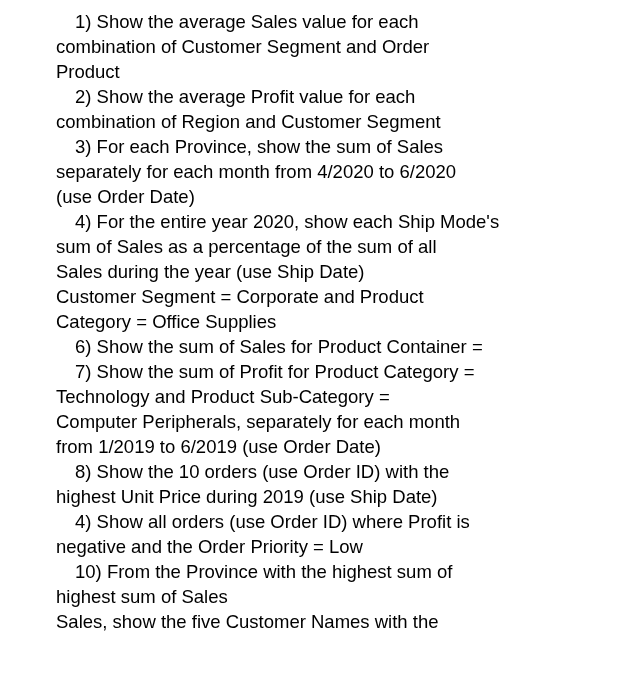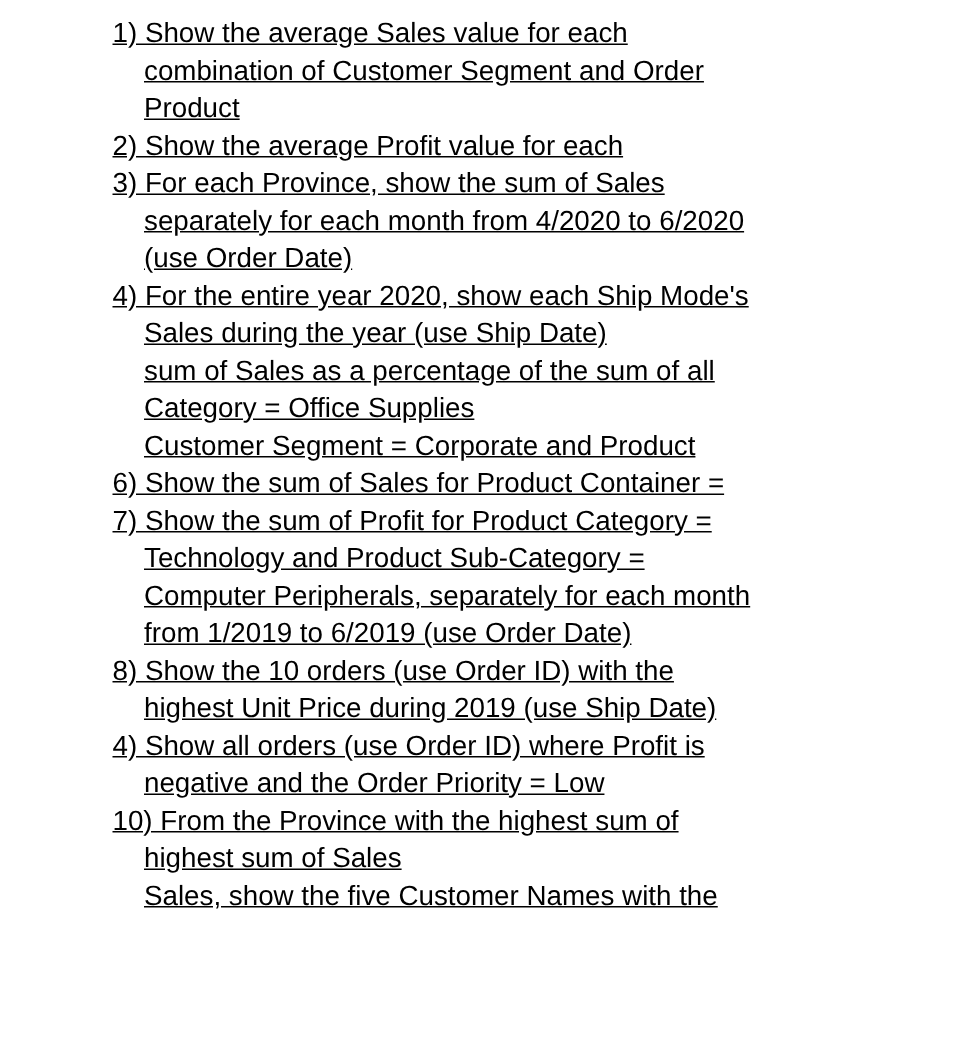--- a/index.html
+++ b/index.html
@@ -13,60 +13,60 @@
     color: #000000;
     font-family: "Liberation Sans", sans-serif;
     font-size: 18.5px;
     line-height: 25px;
     overflow: hidden;
   }
   .page {
     padding-top: 9px;
     width: 635px;
     height: 691px;
-    text-decoration: underline;
   }
   .task-item {
     margin: 0;
     padding: 0;
   }
   .task-line {
     white-space: pre;
-    padding-left: 96px;
+    padding-left: 56px;
   }
   .task-line.first {
     padding-left: 75px;
   }
 </style>
 </head>
 <body>
 
 <div class="page">
   <div class="task-list" id="task-list">
       <div class="task-item">
         <div class="task-line first">1) Show the average Sales value for each</div>
         <div class="task-line">combination of Customer Segment and Order</div>
         <div class="task-line">Product</div>
       </div>
       <div class="task-item">
         <div class="task-line first">2) Show the average Profit value for each</div>
+        <div class="task-line">combination of Region and Customer Segment</div>
       </div>
       <div class="task-item">
         <div class="task-line first">3) For each Province, show the sum of Sales</div>
         <div class="task-line">separately for each month from 4/2020 to 6/2020</div>
         <div class="task-line">(use Order Date)</div>
       </div>
       <div class="task-item">
         <div class="task-line first">4) For the entire year 2020, show each Ship Mode's</div>
+        <div class="task-line">sum of Sales as a percentage of the sum of all</div>
         <div class="task-line">Sales during the year (use Ship Date)</div>
-        <div class="task-line">sum of Sales as a percentage of the sum of all</div>
       </div>
       <div class="task-item">
+        <div class="task-line">Customer Segment = Corporate and Product</div>
         <div class="task-line">Category = Office Supplies</div>
-        <div class="task-line">Customer Segment = Corporate and Product</div>
       </div>
       <div class="task-item">
         <div class="task-line first">6) Show the sum of Sales for Product Container =</div>
       </div>
       <div class="task-item">
         <div class="task-line first">7) Show the sum of Profit for Product Category =</div>
         <div class="task-line">Technology and Product Sub-Category =</div>
         <div class="task-line">Computer Peripherals, separately for each month</div>
         <div class="task-line">from 1/2019 to 6/2019 (use Order Date)</div>
       </div>

